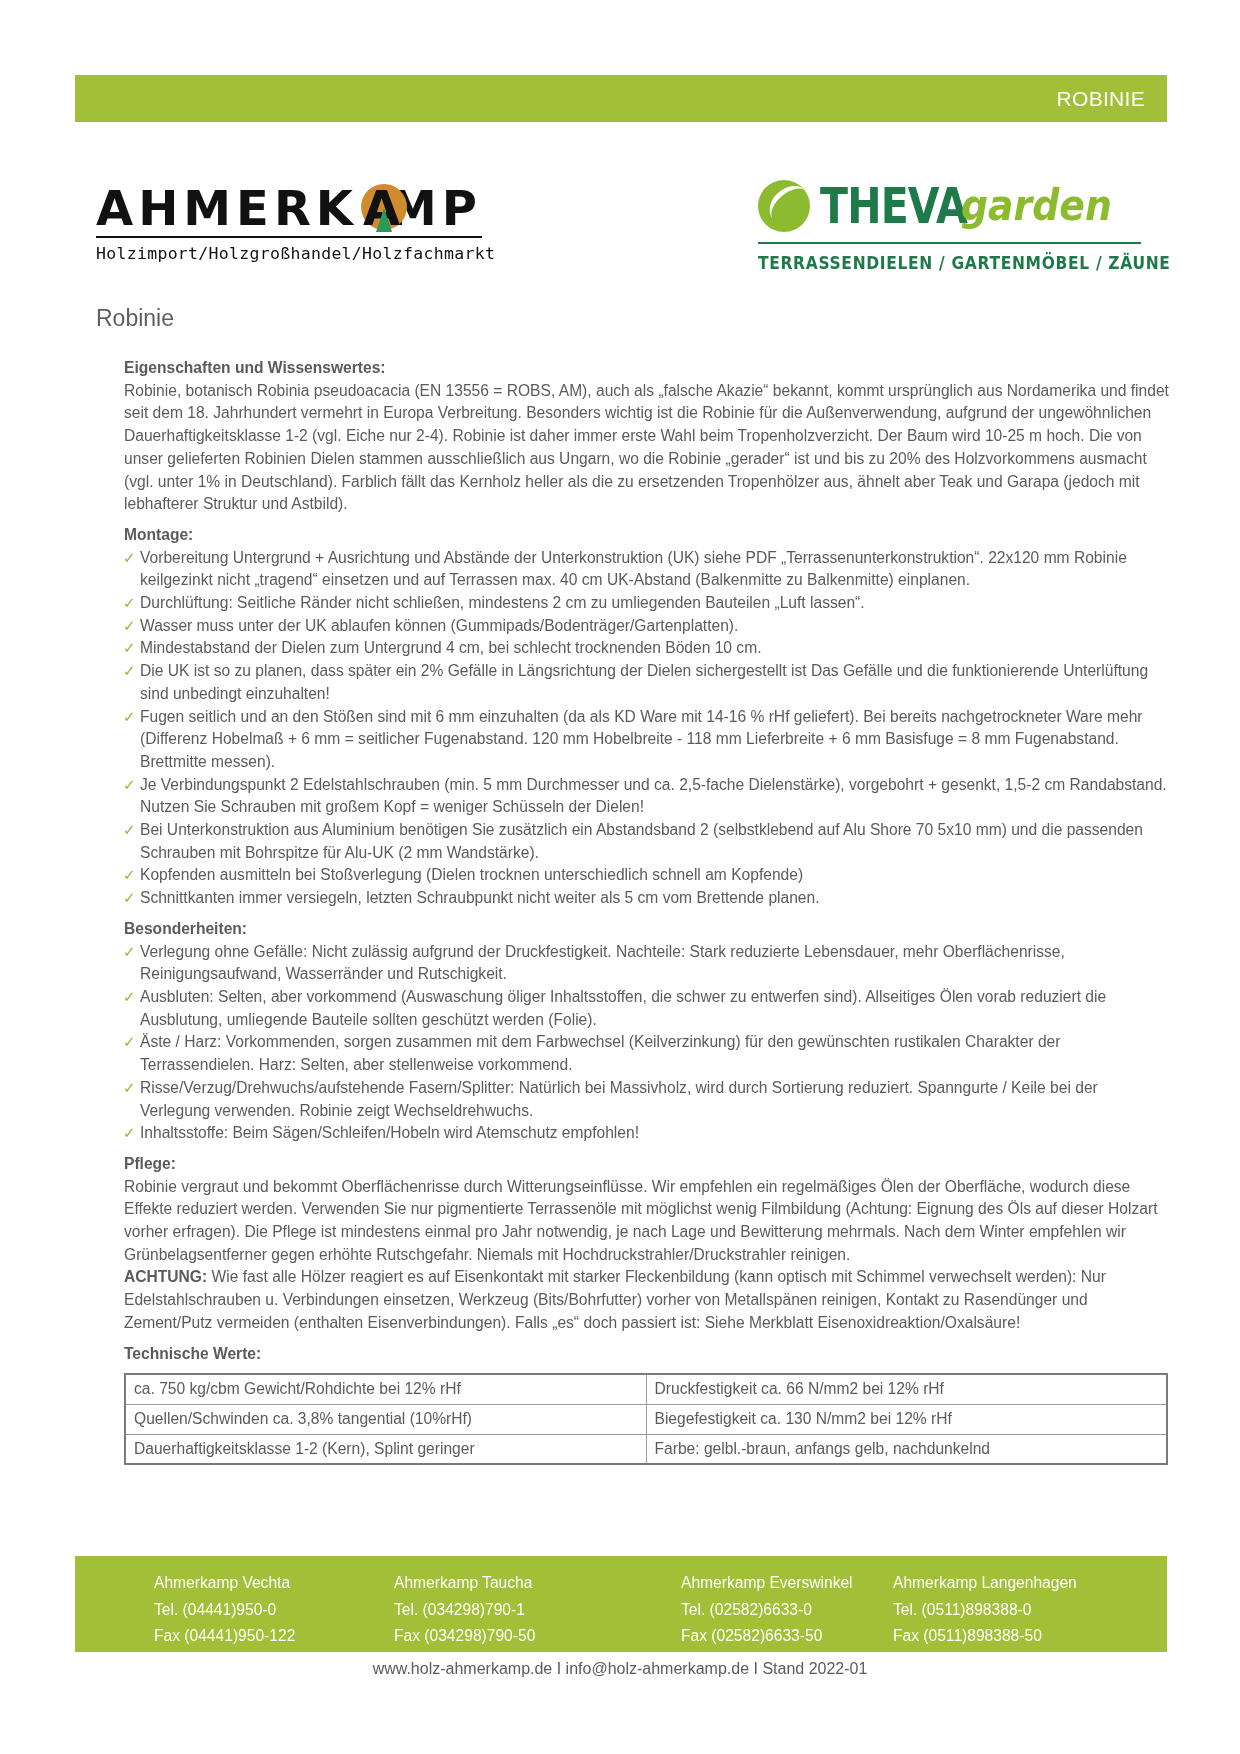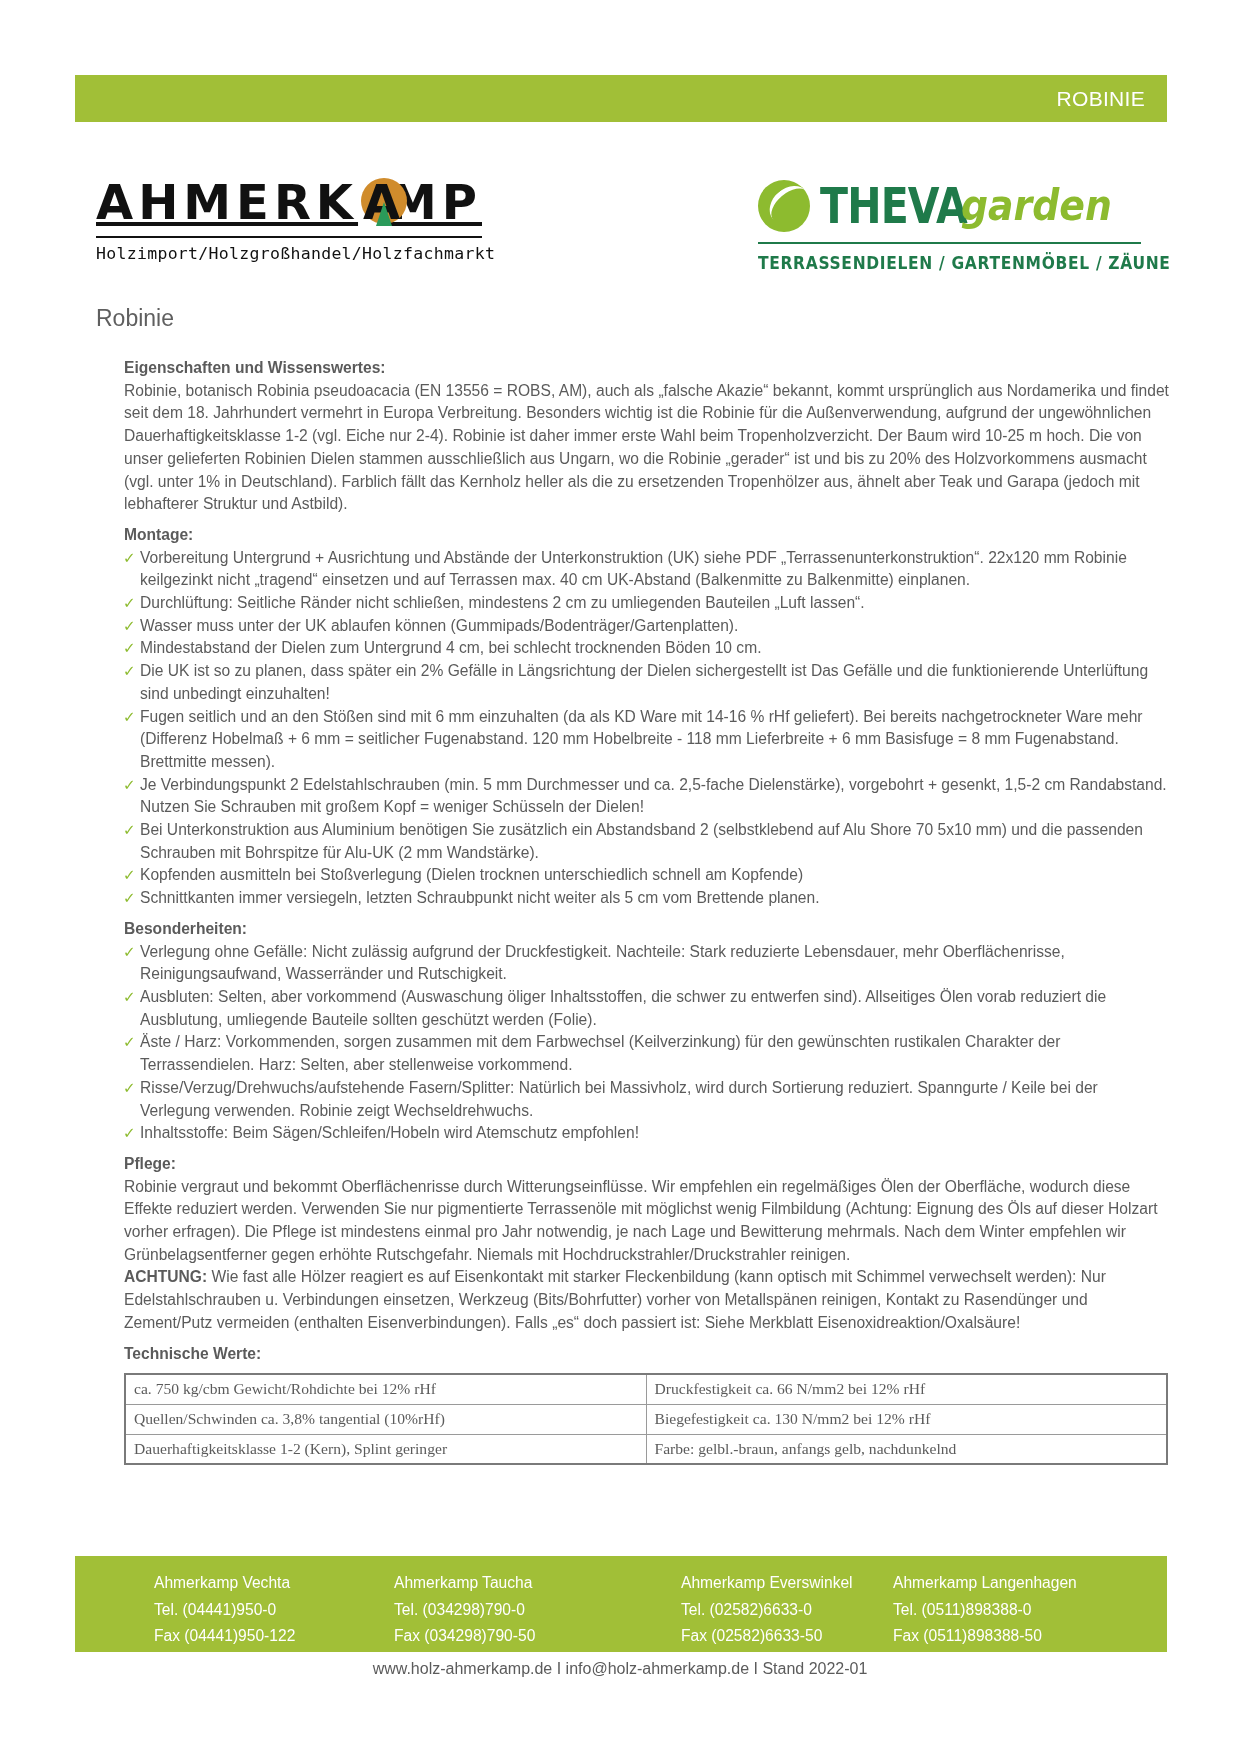--- a/index.html
+++ b/index.html
@@ -16,23 +16,23 @@
       display: flex; align-items: center; justify-content: flex-end;
       padding-right: 22px;
     }
     .top-bar span {
       color: #ffffff; font-size: 21px; letter-spacing: 0.3px;
       font-family: "Liberation Sans", sans-serif;
     }
     
     .logo-ahm { position: absolute; left: 96px; top: 178px; width: 386px; height: 92px; }
     .logo-ahm .wordmark {
-      display: flex; align-items: flex-start; height: 54px;
+      display: flex; align-items: flex-end; height: 54px;
       font-family: "DejaVu Sans", sans-serif; font-weight: bold;
-      font-size: 48px; color: #111111; letter-spacing: 5px; line-height: 1; text-decoration: underline;
+      font-size: 48px; color: #111111; letter-spacing: 5px; line-height: 1;
     }
     .logo-ahm .wordmark .sun {
       position: relative; display: inline-block; width: 44px; height: 48px; margin: 0 3px;
     }
     .logo-ahm .wordmark .sun .circle {
       position: absolute; left: 0; top: 0; width: 46px; height: 46px; border-radius: 50%;
       background: #d08c2c;
     }
     .logo-ahm .wordmark .sun .a-letter {
       position: absolute; left: 2px; top: 0; width: 42px; text-align: center;
@@ -91,21 +91,21 @@
       position: absolute; left: -1px; top: 0; color: #8dbb2f; font-weight: bold;
       font-family: "DejaVu Sans", sans-serif; font-size: 15px;
     }
     .warn-label { font-weight: bold; }
     .tech-title { font-weight: bold; margin-top: 4px; margin-bottom: 8px; }
     table.tech {
       border-collapse: collapse; width: 1044px; border: 2px solid #7a7a7a;
       font-size: 15.6px; color: #5b5b5b;
     }
     table.tech td {
-      border: 1px solid #9a9a9a; height: 30px; padding: 0 8px; width: 50%; font-family: Liberation Serif, serif;
+      border: 1px solid #9a9a9a; height: 30px; padding: 0 8px; width: 50%;
     }
     .footer-bar {
       position: absolute; left: 75px; top: 1556px; width: 1092px; height: 96px;
       background: #a1bf37; color: #ffffff;
     }
     .footer-bar .loc {
       position: absolute; top: 14px; font-size: 15.6px; line-height: 26.5px;
     }
     .footer-bar .loc .name { font-weight: normal; }
     .footer-line {
@@ -205,21 +205,21 @@
 </div>
 
 <div class="footer-bar">
   <div class="loc" style="left:79px;">
     <div class="name">Ahmerkamp Vechta</div>
     <div>Tel. (04441)950-0</div>
     <div>Fax (04441)950-122</div>
   </div>
   <div class="loc" style="left:319px;">
     <div class="name">Ahmerkamp Taucha</div>
-    <div>Tel. (034298)790-0</div>
+    <div>Tel. (034298)790-1</div>
     <div>Fax (034298)790-50</div>
   </div>
   <div class="loc" style="left:559px;margin-left:47px;">
     <div class="name">Ahmerkamp Everswinkel</div>
     <div>Tel. (02582)6633-0</div>
     <div>Fax (02582)6633-50</div>
   </div>
   <div class="loc" style="left:818px;">
     <div class="name">Ahmerkamp Langenhagen</div>
     <div>Tel. (0511)898388-0</div>

